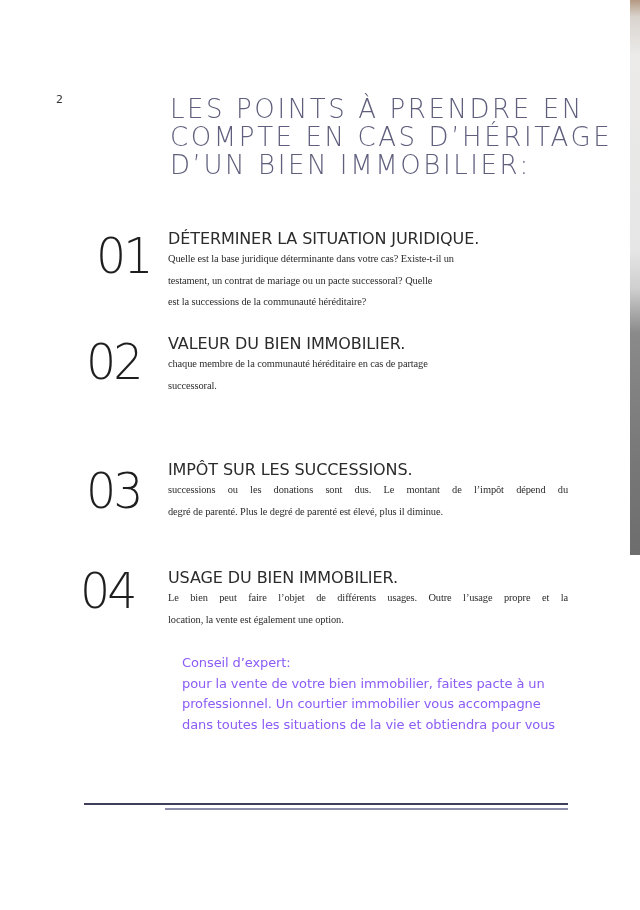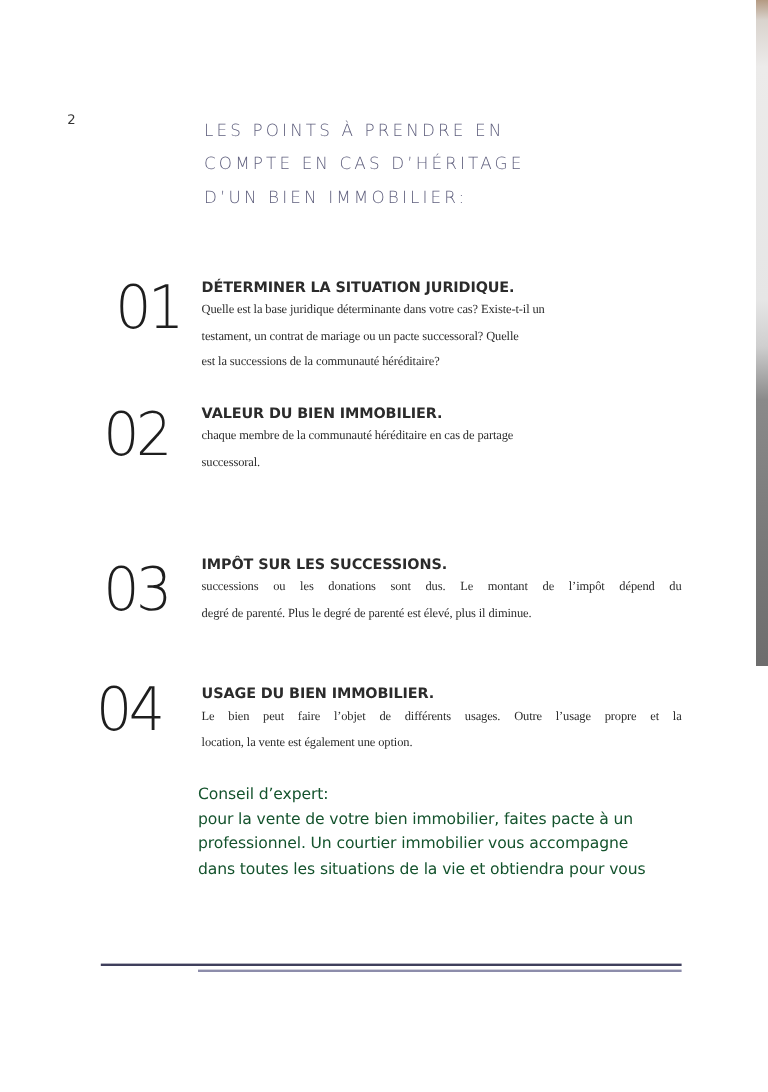--- a/index.html
+++ b/index.html
@@ -7,45 +7,44 @@
       width: 640px; height: 910px; background: #ffffff; position: relative; overflow: hidden;
       font-family: "DejaVu Sans", "Liberation Sans", sans-serif;
       color: #2a2a2a;
     }
     .page-number {
       position: absolute; left: 56px; top: 93px; font-size: 11px; color: #333;
     }
     .title {
       position: absolute; left: 170px; top: 95px; width: 430px;
       font-family: "DejaVu Sans", sans-serif; font-weight: 200;
-      font-size: 14px; letter-spacing: 2.6px; line-height: 28px; color: #5f5f7d;
+      font-size: 26px; letter-spacing: 2.6px; line-height: 28px; color: #5f5f7d;
       text-transform: uppercase;
     }
     .title span { display: block; white-space: nowrap; }
     .item { position: absolute; left: 0; width: 640px; }
     .num {
       position: absolute; font-family: "DejaVu Sans", sans-serif; font-weight: 200;
       font-size: 50px; color: #1e1e1e; letter-spacing: -3px; line-height: 50px;
       transform: scaleX(0.95); transform-origin: left top;
     }
     .text-block { position: absolute; left: 168px; width: 400px; }
     .item-heading {
-      font-size: 12px; color: #2b2b2b; line-height: 14px; white-space: nowrap;
+      font-size: 16px; color: #2b2b2b; line-height: 14px; white-space: nowrap;
       letter-spacing: -0.1px;
-      font-weight: bold;
     }
     .item-body {
       font-size: 10.4px; color: #2b2b2b; line-height: 21.5px; margin-top: 2px; letter-spacing: -0.1px; font-family: Liberation Serif, serif;
     }
     .item-body span { display: block; white-space: nowrap; }
     .item-body.justify span { text-align: justify; text-align-last: justify; white-space: normal; }
     .item-body.justify span.last { text-align-last: left; }
     .advice {
-      position: absolute; left: 165px; top: 653px; width: 420px;
-      color: #14532d; font-size: 13px; line-height: 20.5px; letter-spacing: -0.1px;
+      position: absolute; left: 182px; top: 653px; width: 420px;
+      color: #8b5cf6; font-size: 13px; line-height: 20.5px; letter-spacing: -0.1px;
     }
     .advice span { display: block; white-space: nowrap; }
     .rule1 { position: absolute; left: 84px; top: 803px; width: 484px; height: 2px; background: #3f3f5c; }
     .rule2 { position: absolute; left: 165px; top: 808px; width: 403px; height: 2px; background: #8d8dab; }
     .photo-strip {
       position: absolute; left: 630px; top: 0; width: 10px; height: 555px;
       background: linear-gradient(to bottom, #b49a82 0%, #d9d3cd 3%, #ecebea 10%, #e6e6e6 45%, #cfcfcf 52%, #8a8a8a 60%, #7a7a7a 80%, #6d6d6d 100%);
     }
   </style>
 </head>

